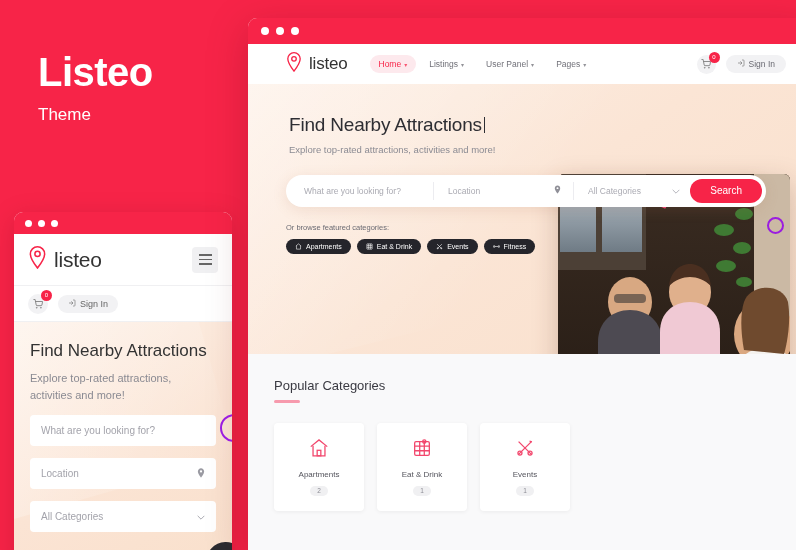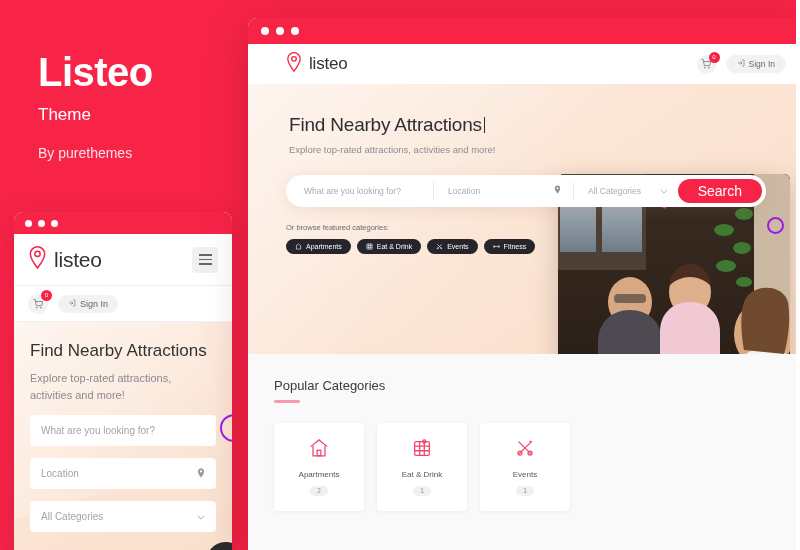--- a/index.html
+++ b/index.html
@@ -213,21 +213,21 @@
     box-shadow: 0 3px 14px rgba(180,120,90,.16);
   }
   .sf { height: 18px; display:flex; align-items:center; font-size:8.5px; color:#aaaab2; }
   .sf-1 { flex: 0 0 148px; padding-left: 18px; border-right:1px solid #ececf0; }
   .sf-2 { flex: 0 0 140px; padding-left: 14px; border-right:1px solid #ececf0;
           justify-content: space-between; padding-right: 12px; }
   .sf-3 { flex: 1; padding-left: 14px; justify-content: space-between; padding-right: 10px; }
   .search-btn {
     margin-right: 4px; background:#f72448; color:#fff;
     border:none; border-radius: 24px; height: 24px; padding: 0 20px;
-    font-size: 14px; font-family:"Liberation Sans", sans-serif; cursor:pointer;
+    font-size: 10px; font-family:"Liberation Sans", sans-serif; cursor:pointer;
   }
 
   .browse-label { position:relative; z-index:4; margin: 16px 0 0 38px; font-size:7.5px; color:#6a6a72; }
   .tags { position:relative; z-index:4; margin: 7px 0 0 38px; display:flex; gap:6px; }
   .tag {
     background:#25252b; color:#fff; border-radius: 20px;
     height: 15px; padding: 0 9px; font-size:7px;
     display:flex; align-items:center; gap:4px; white-space:nowrap;
   }
   .tag svg { display:block; }
@@ -274,21 +274,20 @@
   }
 </style>
 </head>
 <body>
 
 <div id="stage">
 
   <div class="promo">
     <div class="promo-title">Listeo</div>
     <div class="promo-sub">Theme</div>
-    <div class="promo-by">By purethemes</div>
   </div>
 
   <div class="tablet">
     <div class="tablet-bar">
       <i></i>
       <i></i>
       <i></i>
     </div>
 
     <div class="tablet-head">
@@ -369,20 +368,38 @@
       <div class="logo">
         <span>
           <svg width="16" height="20" viewBox="0 0 24 30">
             <path d="M12 1C6.8 1 2.7 5.1 2.7 10.3c0 6.6 9.3 18.4 9.3 18.4s9.3-11.8 9.3-18.4C21.3 5.1 17.2 1 12 1z" fill="none" stroke="#f72448" stroke-width="2"></path>
             <circle cx="12" cy="10.3" r="3.4" fill="none" stroke="#f72448" stroke-width="2"></circle>
           </svg>
         </span>
         <span class="nav-logo-text">listeo</span>
       </div>
 
+      <nav class="nav-menu">
+        <div class="nav-item active">
+          <span>Home</span>
+          <span class="caret">▾</span>
+        </div>
+        <div class="nav-item">
+          <span>Listings</span>
+          <span class="caret">▾</span>
+        </div>
+        <div class="nav-item">
+          <span>User Panel</span>
+          <span class="caret">▾</span>
+        </div>
+        <div class="nav-item">
+          <span>Pages</span>
+          <span class="caret">▾</span>
+        </div>
+      </nav>
 
       <div class="nav-right">
         <div class="nav-cart">
           <svg width="10" height="10" viewBox="0 0 24 24" fill="none" stroke="#777" stroke-width="2">
             <circle cx="9" cy="21" r="1"></circle>
               <circle cx="19" cy="21" r="1"></circle>
             <path d="M1 1h4l2.7 13.4a2 2 0 002 1.6h9.7a2 2 0 002-1.6L23 6H6"></path>
           </svg>
           <span class="cart-badge">0</span>
         </div>

